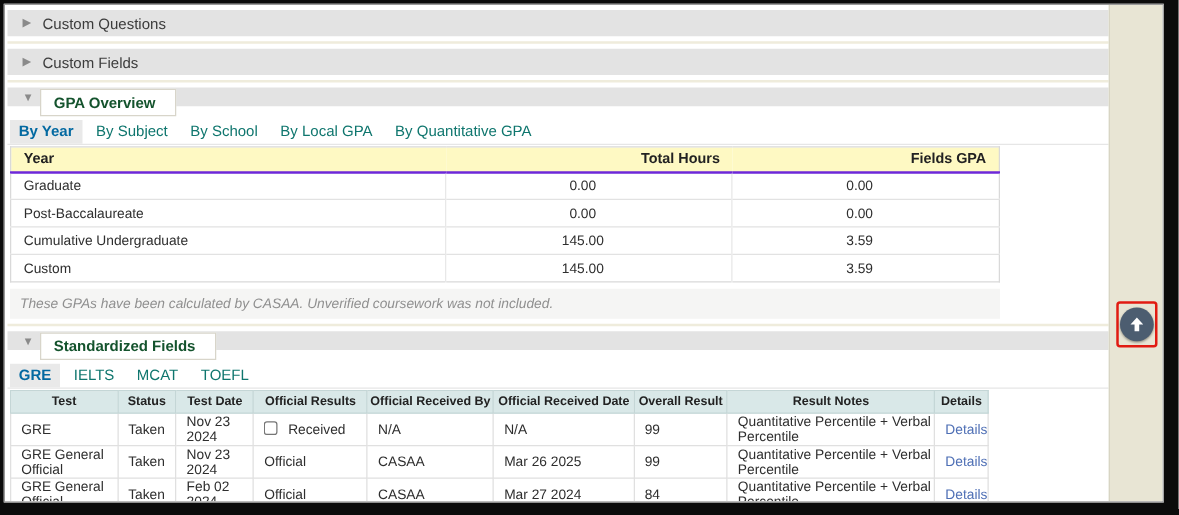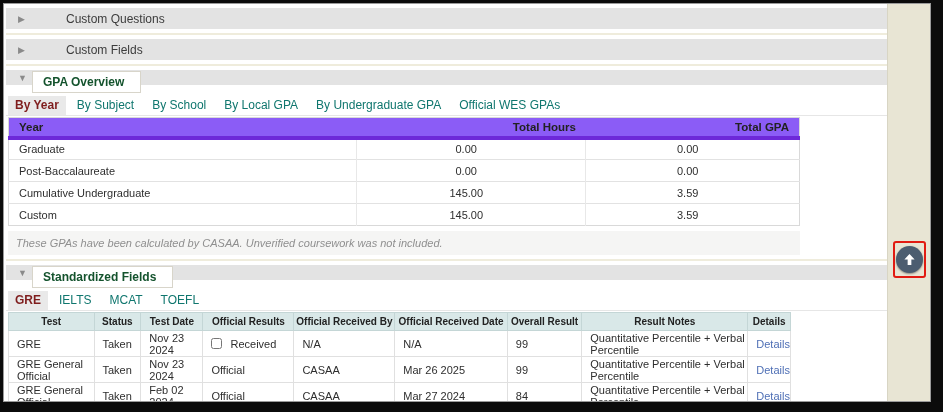--- a/index.html
+++ b/index.html
@@ -37,21 +37,21 @@
   .collapse-bar {
     height:21px;
     background:#e3e3e3;
     display:flex; align-items:center;
     padding-left:12px;
     cursor:pointer;
   }
   .tri {
     font-size:9px; color:#8a8a8a; width:16px; display:inline-block;
   }
-  .collapse-bar .bar-label { font-size:12px; color:#3c3c3c;margin-left:32px; }
+  .collapse-bar .bar-label { font-size:12px; color:#3c3c3c; }
   .beige-divider { height:2px; background:#efecdc; margin:4px 0; }
 
   
   .section-header {
     position:relative;
     height:24px;
     margin-top:2px;
   }
   .section-header .bar {
     position:absolute; left:0; top:0; right:0; height:15px;
@@ -75,31 +75,31 @@
     margin-bottom:1px;
   }
   .tab {
     font-size:12px; color:#0f766e;
     padding:2px 7px 3px 7px;
     margin-right:4px;
     cursor:pointer;
     white-space:nowrap;
   }
   .tab.active {
-    color:#7f1d1d; font-weight:bold;
+    color:#0369a1; font-weight:bold;
     background:#e9e9e9;
   }
 
   
   table { border-collapse:collapse; font-size:11px; color:#2e2e2e; }
   .gpa-table { width:792px; margin-left:2px; border:1px solid #d9d9d9; }
   .gpa-table th {
-    background:#8b5cf6; height:20px;
+    background:#fef9c3; height:20px;
     font-size:11.5px; font-weight:bold; color:#222;
-    border-bottom:4px solid #6d28d9;
+    border-bottom:2px solid #6d28d9;
   }
   .gpa-table th.col-year { text-align:left; padding-left:10px; }
   .gpa-table th.num { text-align:right; padding-right:10px; }
   .gpa-table td { height:22px; border-top:1px solid #e2e2e2; background:#fff; }
   .gpa-table td.label { padding-left:10px; text-align:left; }
   .gpa-table td.num { text-align:center; padding-right:10px; border-left:1px solid #e8e8e8; }
 
   .footnote-strip {
     width:792px; margin:5px 0 0 2px;
     background:#f5f5f4;
@@ -167,35 +167,34 @@
         <div class="bar"></div>
         <span class="tri">▼</span>
         <span class="section-title-tab">GPA Overview</span>
       </div>
 
       <div class="tab-row">
         <span class="tab active">By Year</span>
         <span class="tab">By Subject</span>
         <span class="tab">By School</span>
         <span class="tab">By Local GPA</span>
-        <span class="tab">By Undergraduate GPA</span>
-        <span class="tab">Official WES GPAs</span>
+        <span class="tab">By Quantitative GPA</span>
       </div>
 
       <table class="gpa-table">
         <colgroup>
             <col style="width:44%">
             <col style="width:29%">
             <col style="width:27%">
           </colgroup>
         <thead>
           <tr>
             <th class="col-year">Year</th>
             <th class="num">Total Hours</th>
-            <th class="num">Total GPA</th>
+            <th class="num">Fields GPA</th>
           </tr>
         </thead>
         <tbody>
           <tr>
             <td class="label">Graduate</td>
             <td class="num">0.00</td>
             <td class="num">0.00</td>
           </tr>
           <tr>
             <td class="label">Post-Baccalaureate</td>

